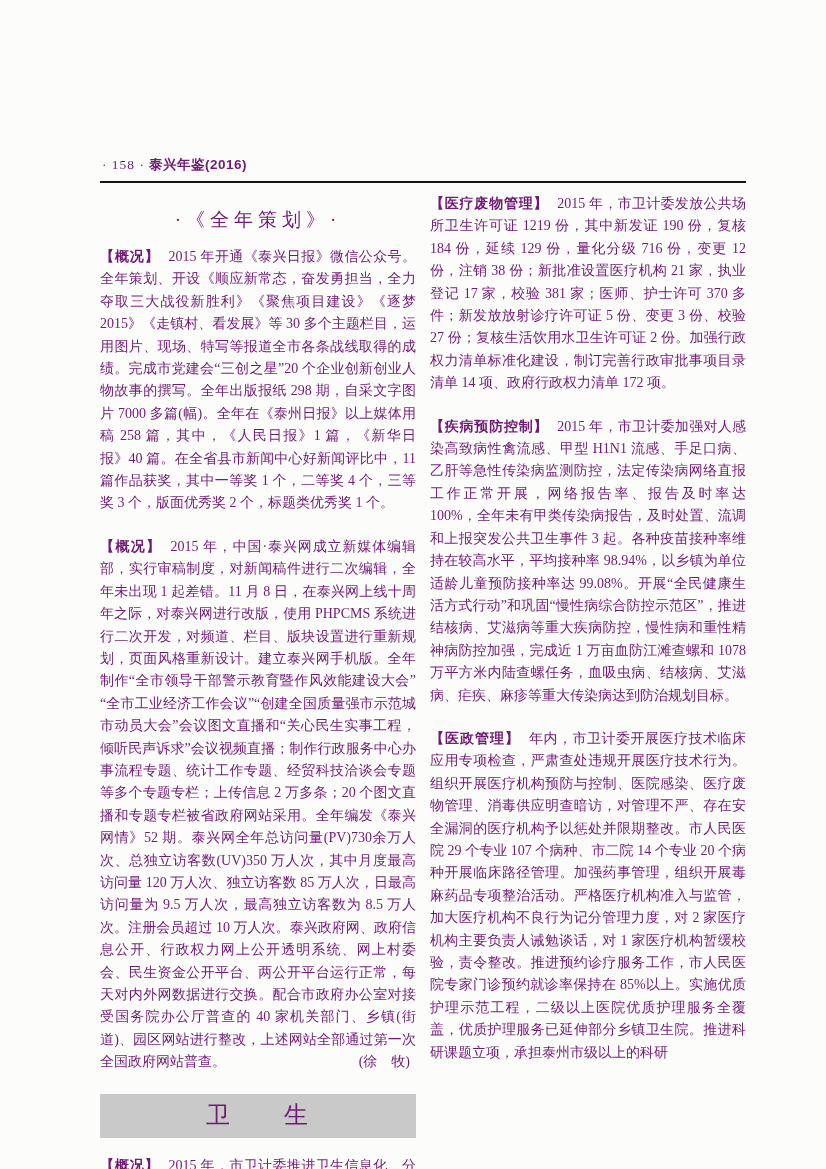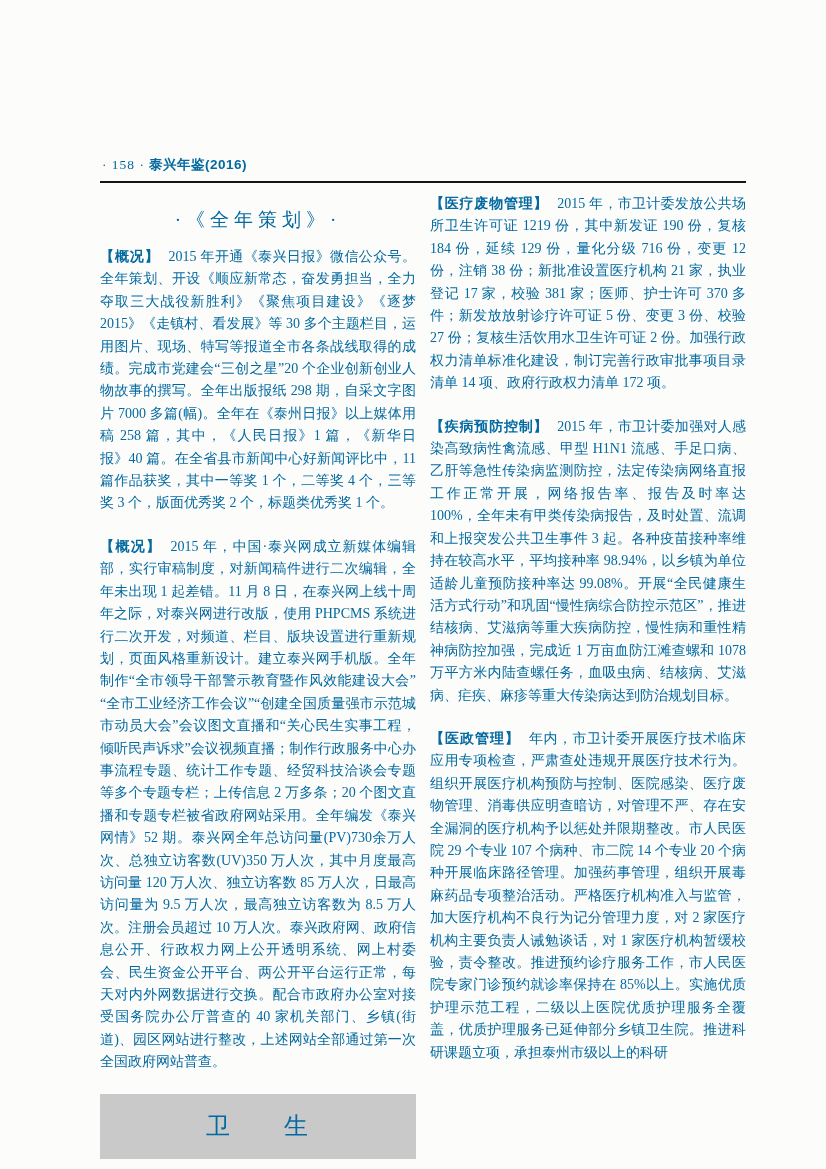--- a/index.html
+++ b/index.html
@@ -5,21 +5,21 @@
   html, body {
     margin: 0;
     padding: 0;
     background: #fcfcfa;
   }
   .page {
     position: relative;
     width: 826px;
     height: 1169px;
     background: #fcfcfa;
-    color: #0369a1;
+    color: #701a75;
     font-family: "Liberation Serif", "DejaVu Serif", serif;
     overflow: hidden;
     box-sizing: border-box;
   }
   .content {
     position: absolute;
     left: 100px;
     top: 112px;
     width: 646px;
   }
@@ -83,21 +83,21 @@
     letter-spacing: 0.5px;
   }
   .byline {
     text-align: right;
     margin-top: -22.4px;
     padding-right: 6px;
     line-height: 22.4px;
   }
   .section-banner {
     margin: 20px 0 17px 0;
-    height: 65px;
+    height: 44px;
     background: #c9c9c9;
     display: flex;
     align-items: center;
     justify-content: center;
     font-size: 24px;
     letter-spacing: 2px;
   }
   .continuation {
     margin-top: 2px;
   }
@@ -117,20 +117,21 @@
     <div class="columns">
 
       <div class="col">
 
         <h2 class="article-title">·《全年策划》·</h2>
 
         <p class="para"><span class="ov-label">【概况】</span><span>2015 年开通《泰兴日报》微信公众号。全年策划、开设《顺应新常态，奋发勇担当，全力夺取三大战役新胜利》《聚焦项目建设》《逐梦 2015》《走镇村、看发展》等 30 多个主题栏目，运用图片、现场、特写等报道全市各条战线取得的成绩。完成市党建会“三创之星”20 个企业创新创业人物故事的撰写。全年出版报纸 298 期，自采文字图片 7000 多篇(幅)。全年在《泰州日报》以上媒体用稿 258 篇，其中，《人民日报》1 篇，《新华日报》40 篇。在全省县市新闻中心好新闻评比中，11 篇作品获奖，其中一等奖 1 个，二等奖 4 个，三等奖 3 个，版面优秀奖 2 个，标题类优秀奖 1 个。</span></p>
 
 
         <p class="para"><span class="ov-label">【概况】</span><span>2015 年，中国·泰兴网成立新媒体编辑部，实行审稿制度，对新闻稿件进行二次编辑，全年未出现 1 起差错。11 月 8 日，在泰兴网上线十周年之际，对泰兴网进行改版，使用 PHPCMS 系统进行二次开发，对频道、栏目、版块设置进行重新规划，页面风格重新设计。建立泰兴网手机版。全年制作“全市领导干部警示教育暨作风效能建设大会”“全市工业经济工作会议”“创建全国质量强市示范城市动员大会”会议图文直播和“关心民生实事工程，倾听民声诉求”会议视频直播；制作行政服务中心办事流程专题、统计工作专题、经贸科技洽谈会专题等多个专题专栏；上传信息 2 万多条；20 个图文直播和专题专栏被省政府网站采用。全年编发《泰兴网情》52 期。泰兴网全年总访问量(PV)730余万人次、总独立访客数(UV)350 万人次，其中月度最高访问量 120 万人次、独立访客数 85 万人次，日最高访问量为 9.5 万人次，最高独立访客数为 8.5 万人次。注册会员超过 10 万人次。泰兴政府网、政府信息公开、行政权力网上公开透明系统、网上村委会、民生资金公开平台、两公开平台运行正常，每天对内外网数据进行交换。配合市政府办公室对接受国务院办公厅普查的 40 家机关部门、乡镇(街道)、园区网站进行整改，上述网站全部通过第一次全国政府网站普查。</span></p>
+        <div class="byline">(徐　牧)</div>
 
         <div class="section-banner">
           <span>卫　　生</span>
         </div>
 
         <p class="para"><span class="ov-label">【概况】</span><span>2015 年，市卫计委推进卫生信息化、分级诊疗体系、卫生应急体系等医改重点工作。完成卫生计</span></p>
 
       </div>
 
       <div class="col">

